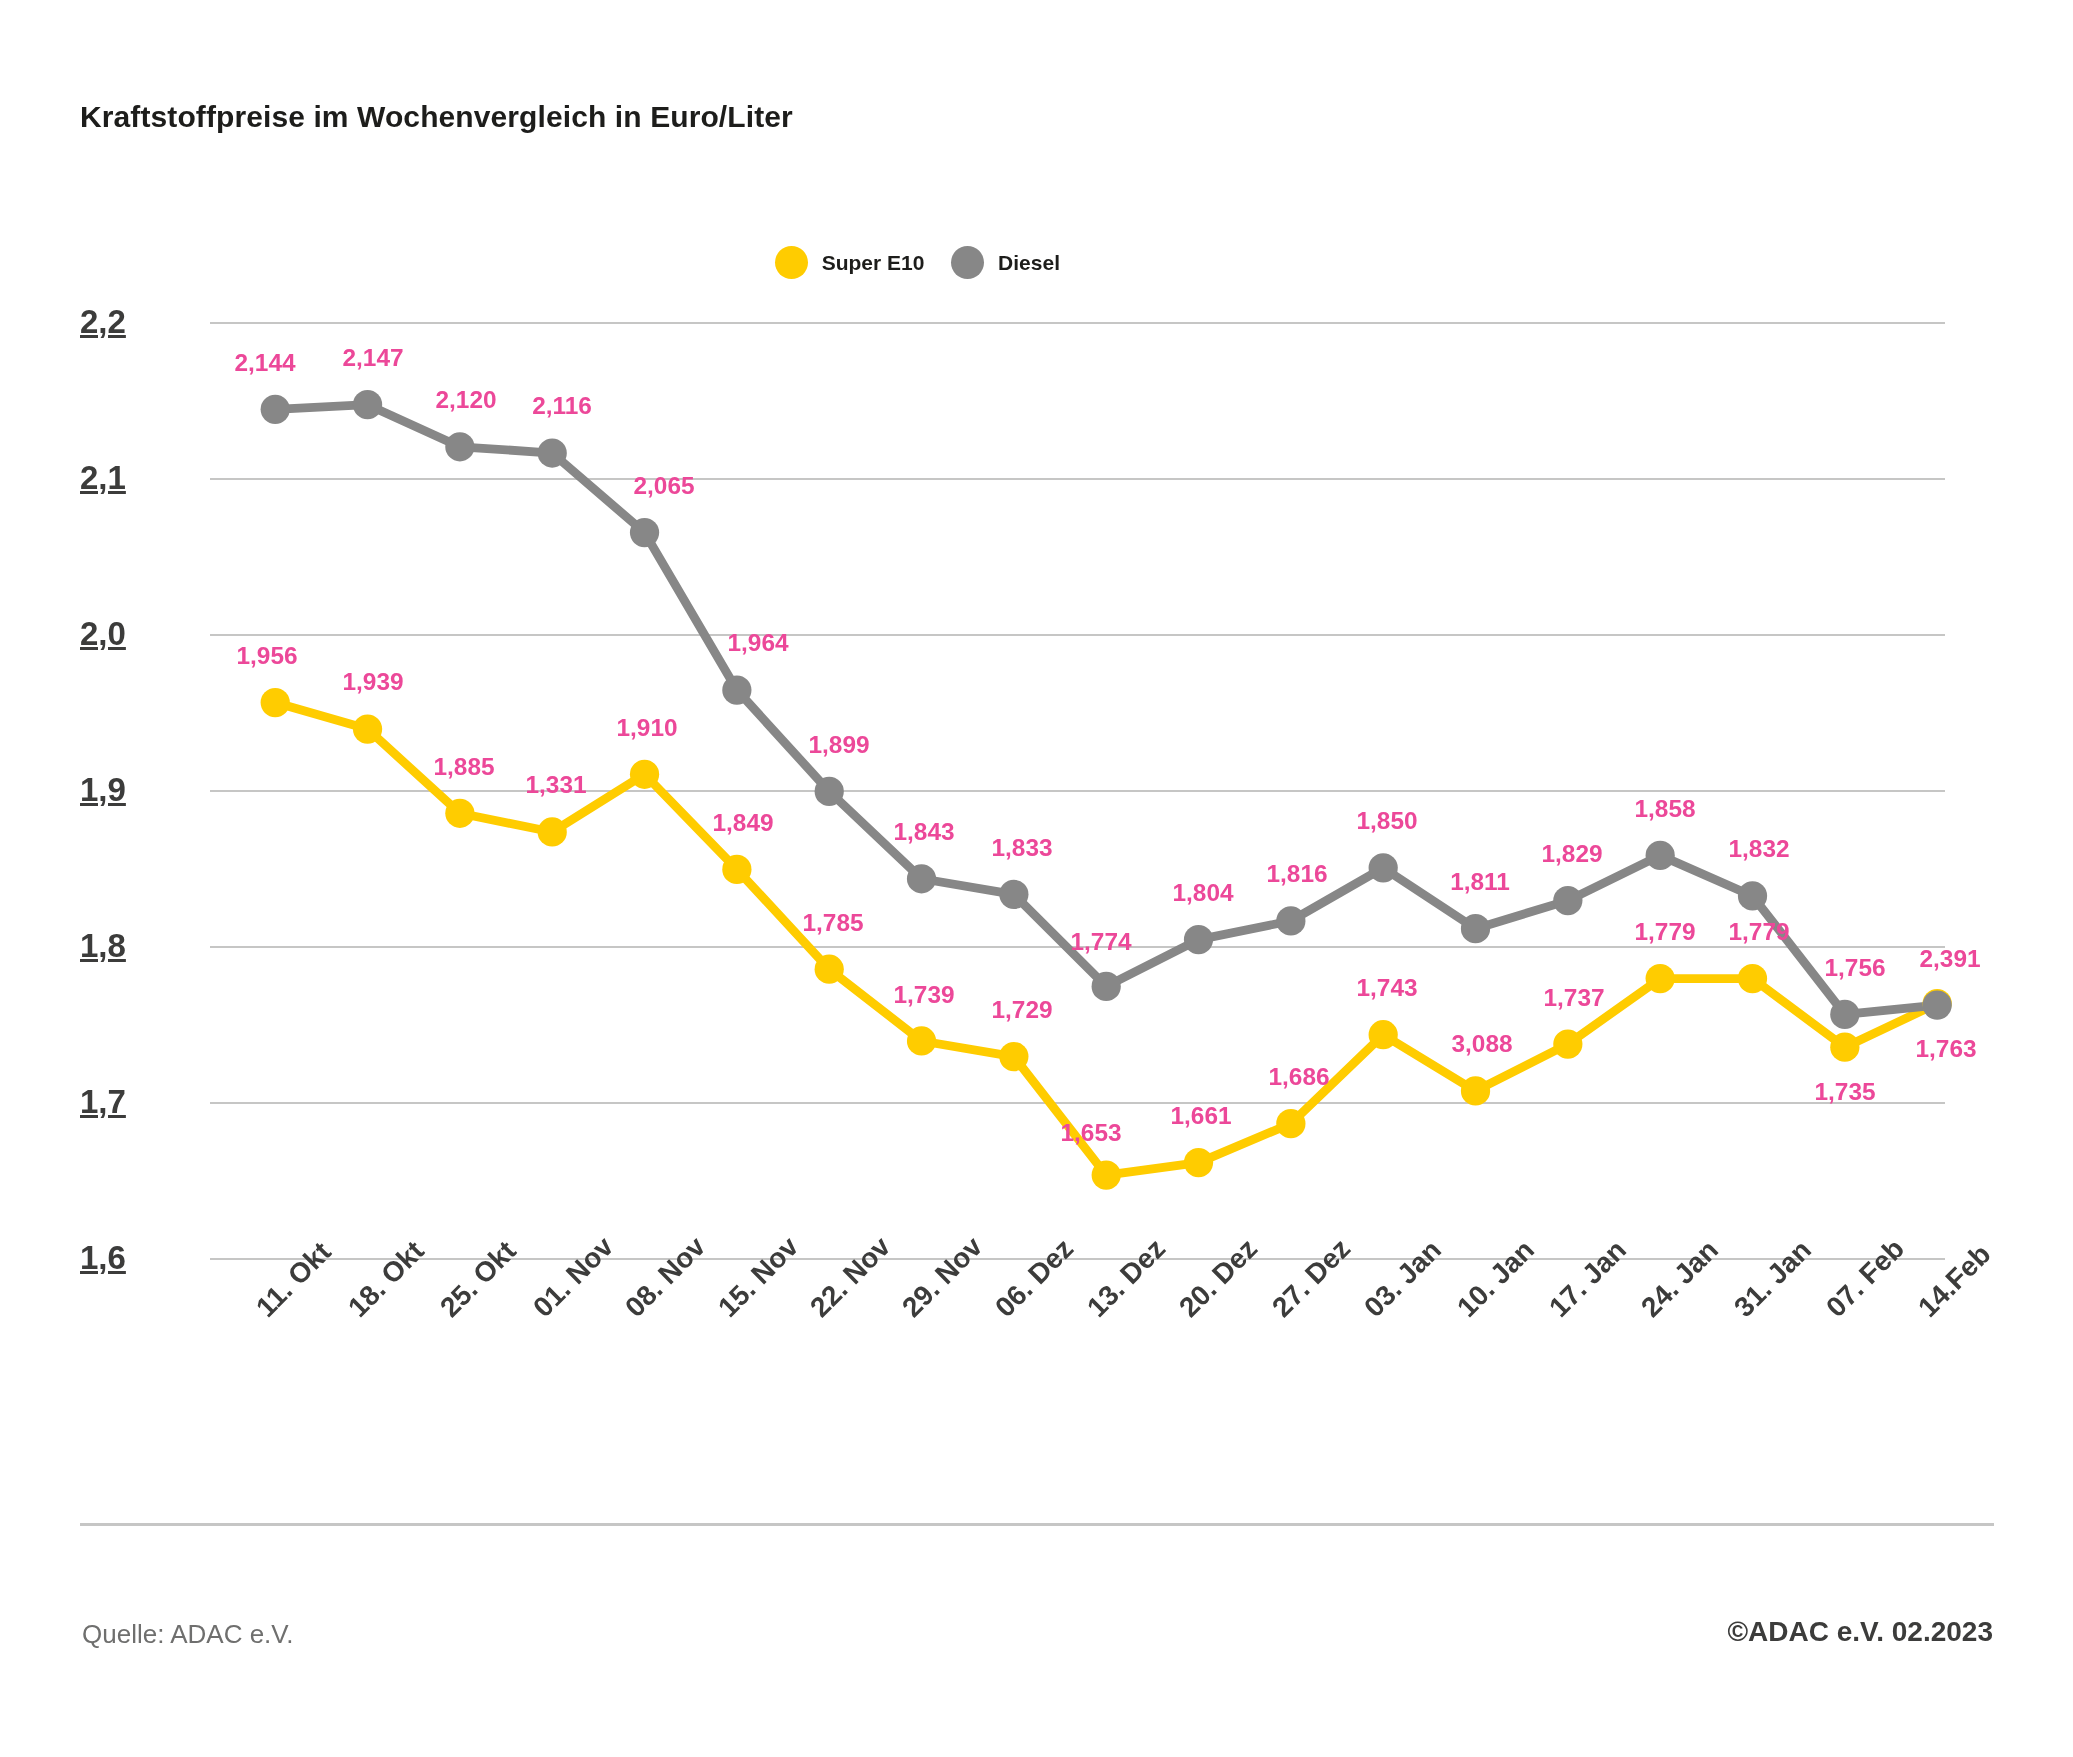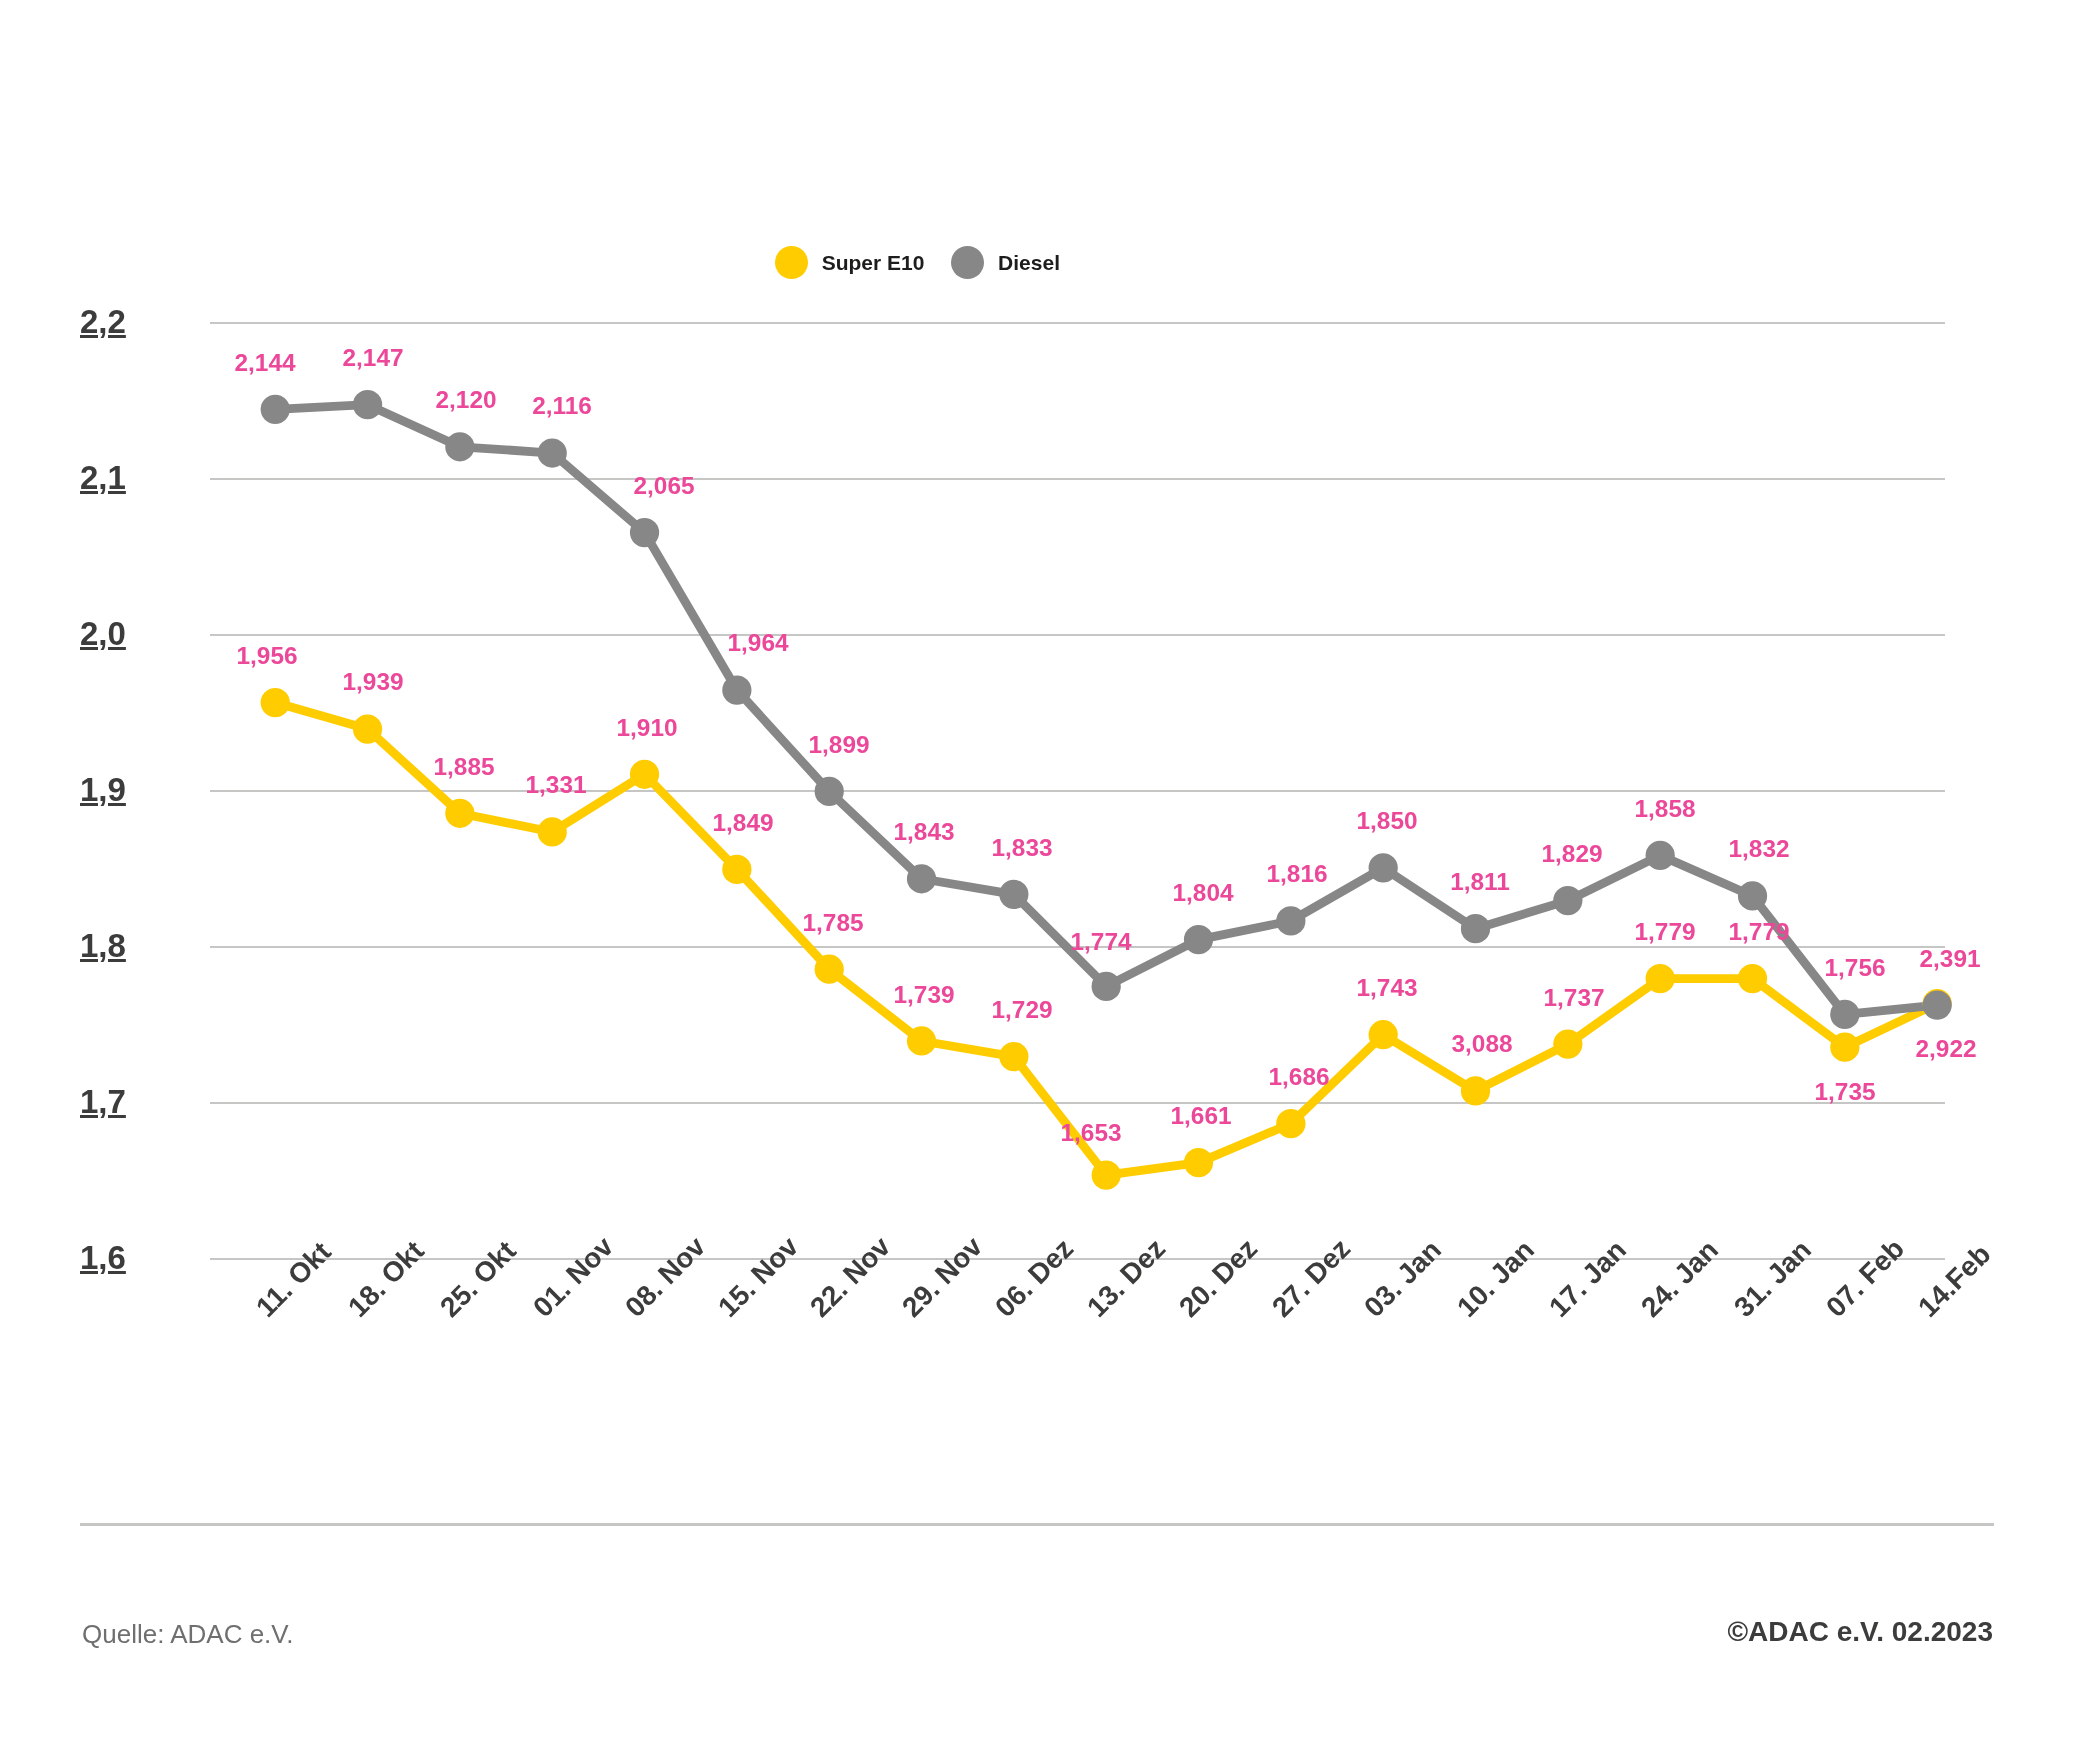--- a/index.html
+++ b/index.html
@@ -137,20 +137,21 @@
     font-weight: bold;
     color: #3c3c3b;
     margin-left: 24px;
   }
 </style>
 </head>
 <body>
 
 <div id="page">
 
+  <div class="title">Kraftstoffpreise im Wochenvergleich in Euro/Liter</div>
 
   <div class="legend">
     <div class="legend-item">
       <span class="legend-dot" style="background:#ffcc00"></span>
       <span class="legend-label">Super E10</span>
     </div>
     <div class="legend-item">
       <span class="legend-dot" style="background:#878787"></span>
       <span class="legend-label">Diesel</span>
     </div>
@@ -229,21 +230,21 @@
         <div class="dlabel" style="left: 942px; top: 688px;">1,729</div>
         <div class="dlabel" style="left: 1011px; top: 811px;">1,653</div>
         <div class="dlabel" style="left: 1121px; top: 794px;">1,661</div>
         <div class="dlabel" style="left: 1219px; top: 755px;">1,686</div>
         <div class="dlabel" style="left: 1307px; top: 666px;">1,743</div>
         <div class="dlabel" style="left: 1402px; top: 722px;">3,088</div>
         <div class="dlabel" style="left: 1494px; top: 676px;">1,737</div>
         <div class="dlabel" style="left: 1585px; top: 610px;">1,779</div>
         <div class="dlabel" style="left: 1679px; top: 610px;">1,779</div>
         <div class="dlabel" style="left: 1765px; top: 770px;">1,735</div>
-        <div class="dlabel" style="left: 1866px; top: 727px;">2,922</div>
+        <div class="dlabel" style="left: 1866px; top: 727px;">1,763</div>
         <div class="dlabel" style="left: 185px; top: 41px;">2,144</div>
         <div class="dlabel" style="left: 293px; top: 36px;">2,147</div>
         <div class="dlabel" style="left: 386px; top: 78px;">2,120</div>
         <div class="dlabel" style="left: 482px; top: 84px;">2,116</div>
         <div class="dlabel" style="left: 584px; top: 164px;">2,065</div>
         <div class="dlabel" style="left: 678px; top: 321px;">1,964</div>
         <div class="dlabel" style="left: 759px; top: 423px;">1,899</div>
         <div class="dlabel" style="left: 844px; top: 510px;">1,843</div>
         <div class="dlabel" style="left: 942px; top: 526px;">1,833</div>
         <div class="dlabel" style="left: 1021px; top: 620px;">1,774</div>

